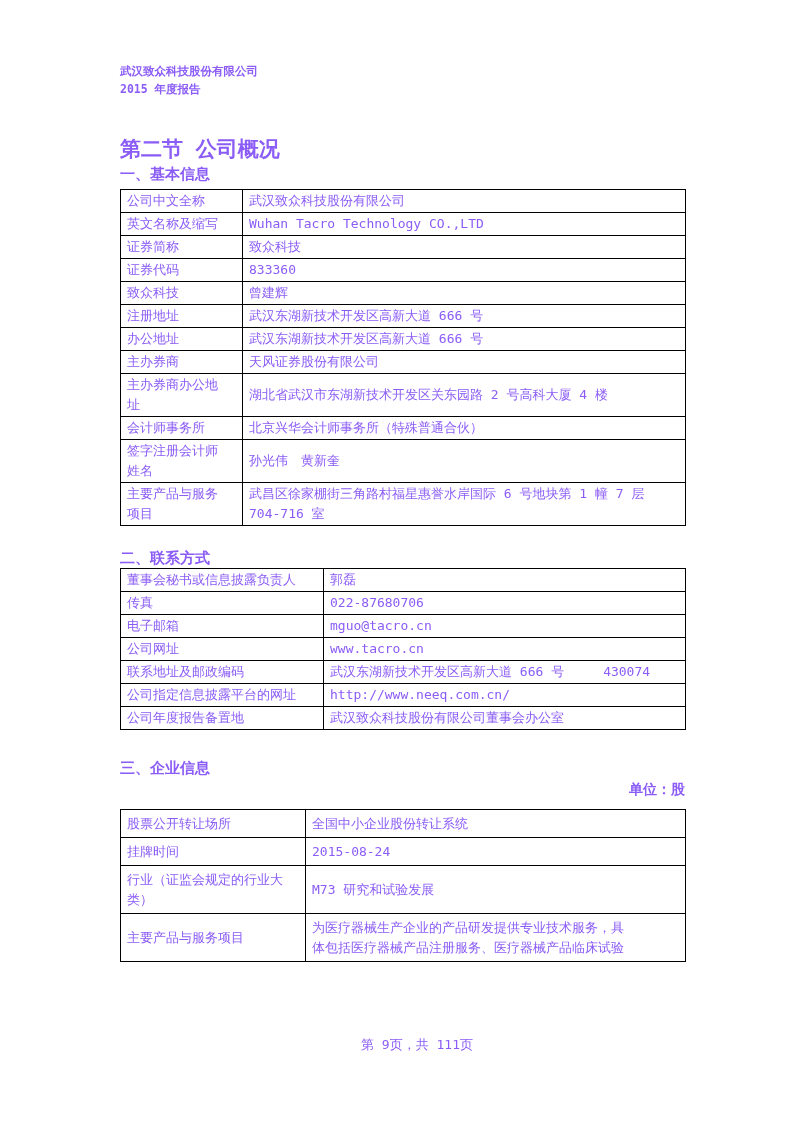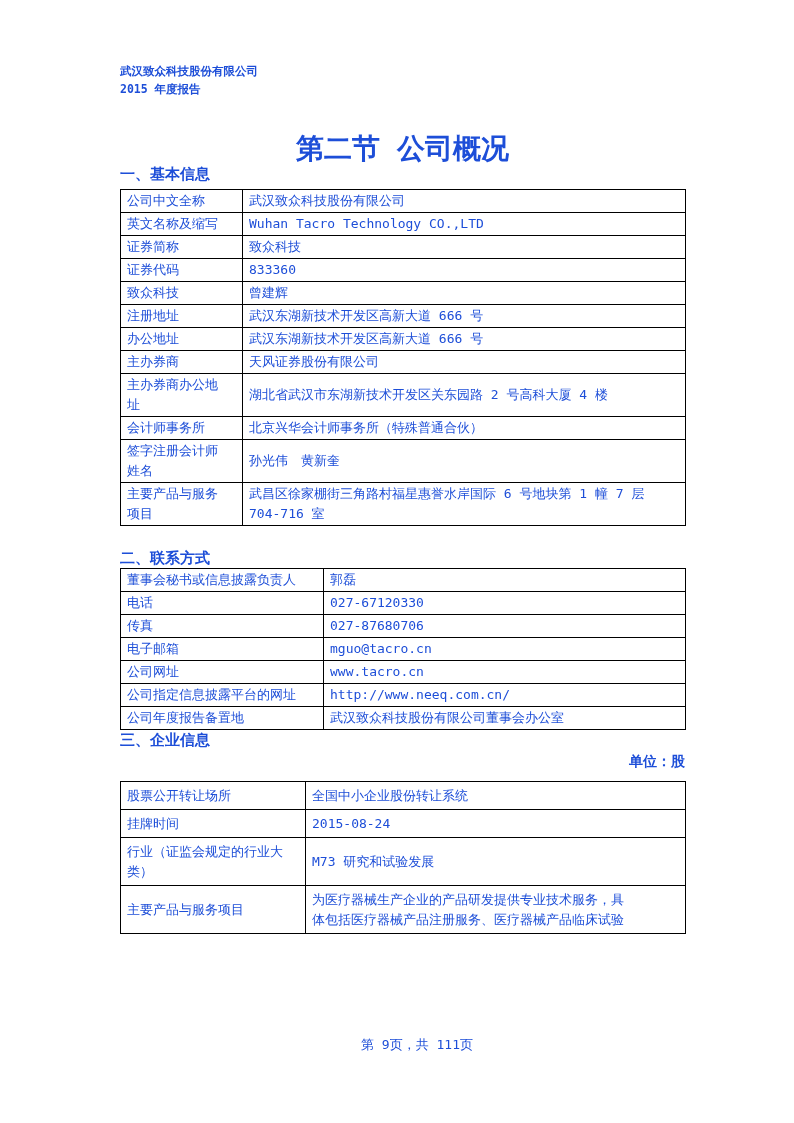--- a/index.html
+++ b/index.html
@@ -1,52 +1,52 @@
 <!DOCTYPE html>
 <html><head>
 <meta charset="utf-8">
 <style>
   html, body { margin: 0; padding: 0; background: #ffffff; }
   .page {
     position: relative;
     width: 794px;
     height: 1123px;
     background: #ffffff;
-    color: #1d4ed8;
+    color: #8b5cf6;
     font-family: "DejaVu Sans Mono", "DejaVu Sans", sans-serif;
     overflow: hidden;
   }
   .content {
     position: absolute;
     left: 120px;
     top: 62px;
     width: 565px;
   }
   .doc-header div {
     font-size: 11.5px;
     font-weight: bold;
     line-height: 18px;
     white-space: nowrap;
   }
   .title {
     margin: 36px 0 0 0;
-    text-align: center;
-    font-size: 28px;
+    text-align: left;
+    font-size: 21px;
     font-weight: bold;
     line-height: 30px;
   }
   .section-heading {
     margin: 0;
     font-size: 15px;
     font-weight: bold;
     line-height: 20px;
   }
   #sec-basic    { }
   #sec-contact  { margin-top: 22px; }
-  #sec-business { }
+  #sec-business { margin-top: 28px; }
   .unit-note {
     margin-top: 2px;
     text-align: right;
     font-size: 14px;
     font-weight: bold;
     line-height: 18px;
   }
   table {
     border-collapse: collapse;
     width: 565px;
@@ -156,34 +156,34 @@
       <colgroup>
           <col style="width:203px">
           <col style="width:362px">
         </colgroup>
       <tbody>
         <tr>
           <td class="lbl">董事会秘书或信息披露负责人</td>
           <td class="val">郭磊</td>
         </tr>
         <tr>
-          <td class="lbl">电话</td>
-          <td class="val">027-67120330</td>
-        </tr>
-        <tr>
           <td class="lbl">传真</td>
-          <td class="val">027-87680706</td>
+          <td class="val">022-87680706</td>
         </tr>
         <tr>
           <td class="lbl">电子邮箱</td>
           <td class="val">mguo@tacro.cn</td>
         </tr>
         <tr>
           <td class="lbl">公司网址</td>
           <td class="val">www.tacro.cn</td>
+        </tr>
+        <tr>
+          <td class="lbl">联系地址及邮政编码</td>
+          <td class="val">武汉东湖新技术开发区高新大道 666 号　　　430074</td>
         </tr>
         <tr>
           <td class="lbl">公司指定信息披露平台的网址</td>
           <td class="val">http://www.neeq.com.cn/</td>
         </tr>
         <tr>
           <td class="lbl">公司年度报告备置地</td>
           <td class="val">武汉致众科技股份有限公司董事会办公室</td>
         </tr>
       </tbody>

